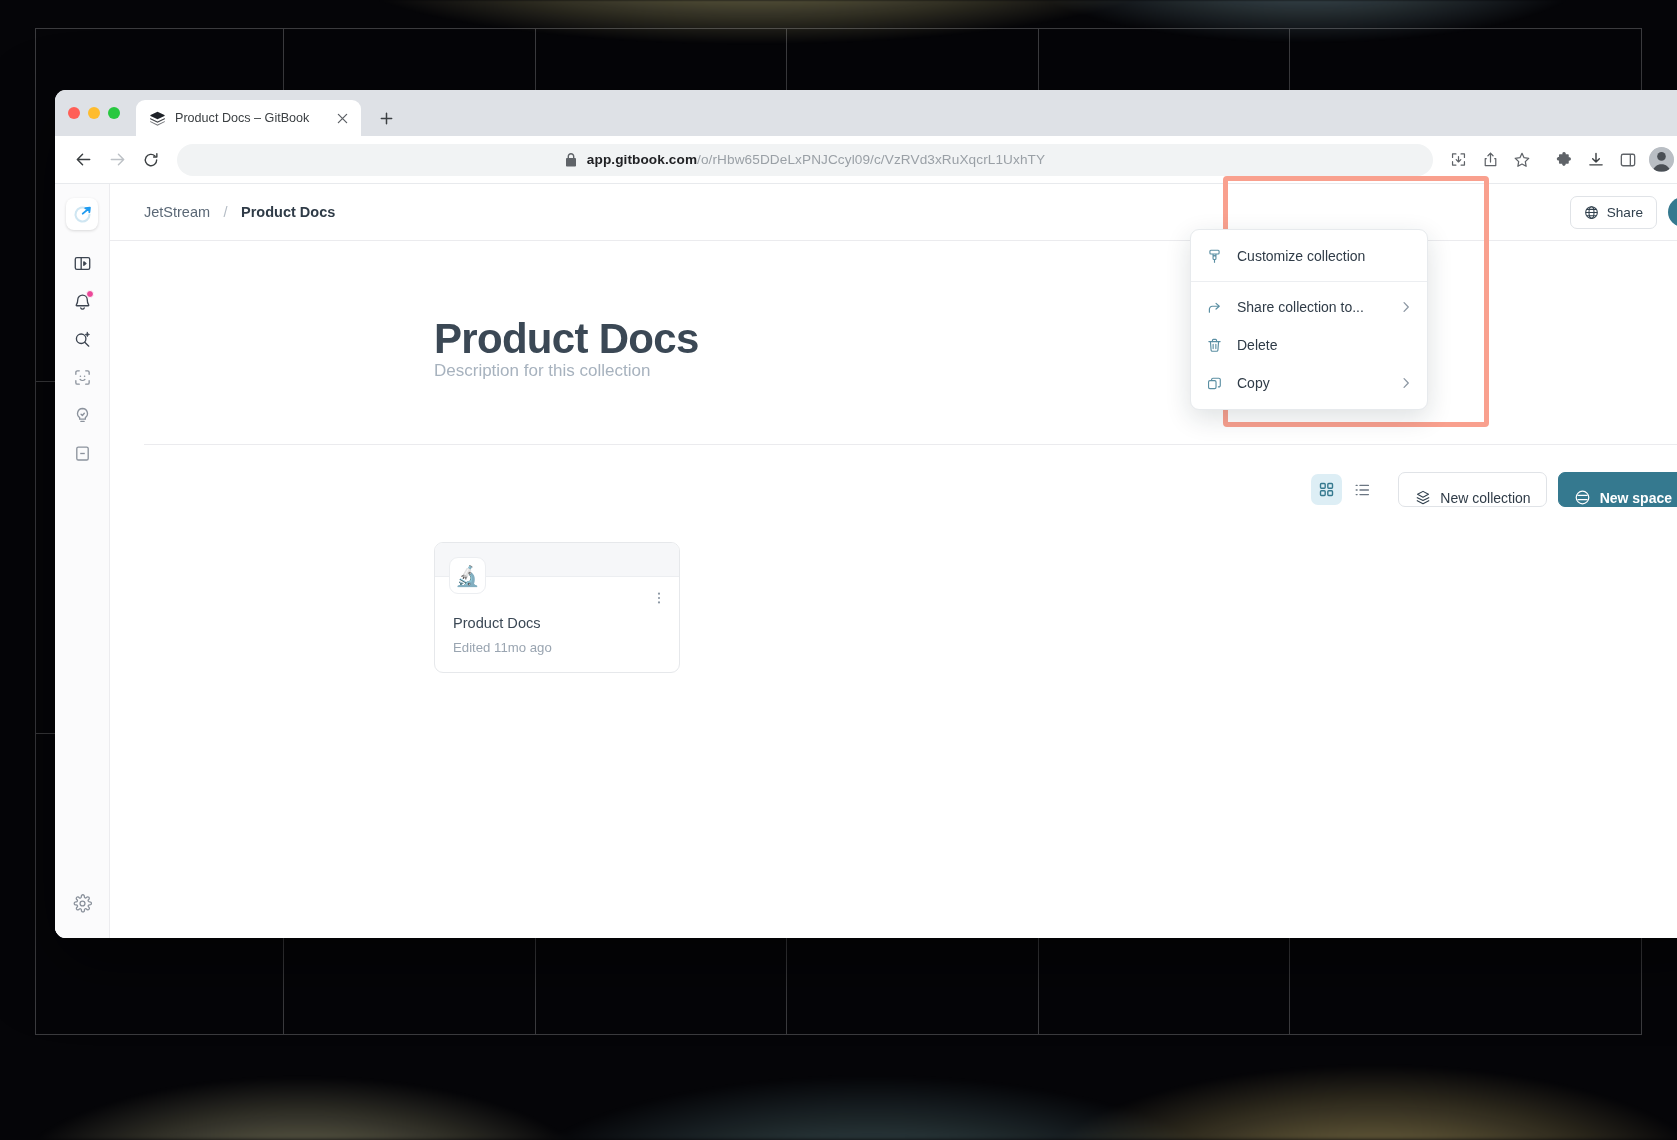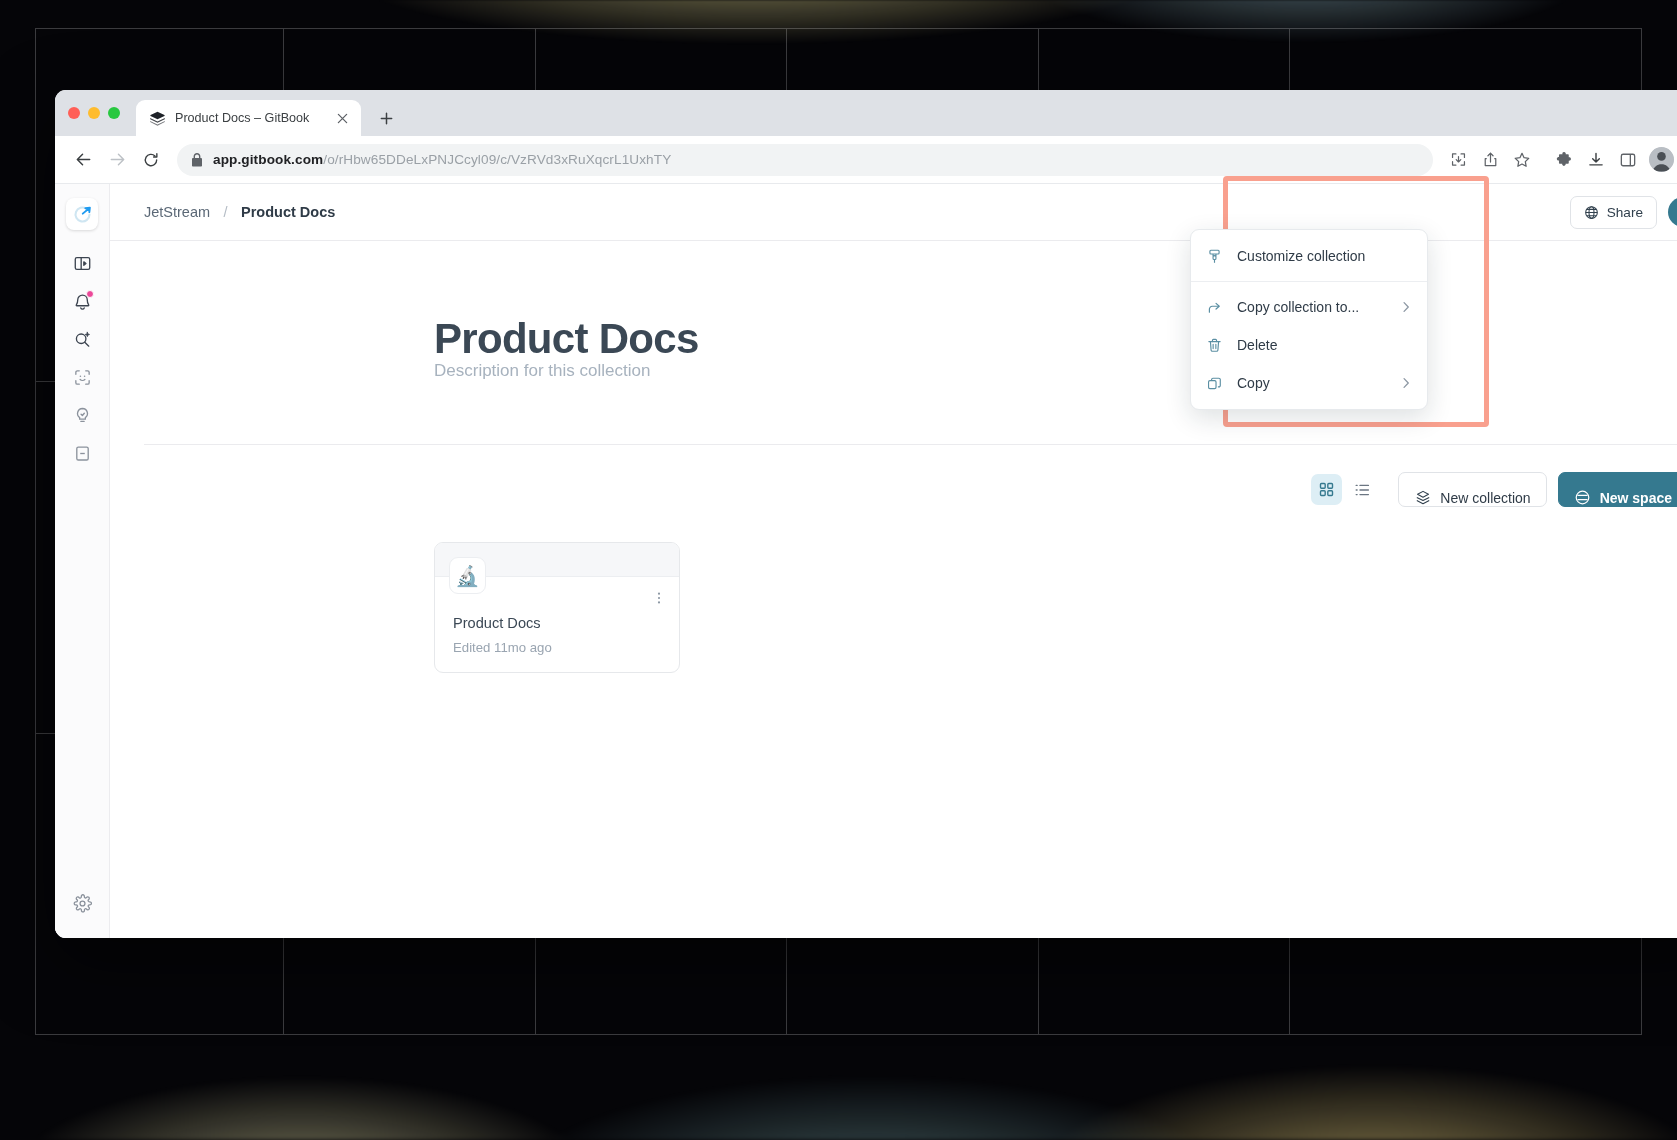--- a/index.html
+++ b/index.html
@@ -158,20 +158,21 @@
     flex: 1;
     height: 32px;
     background: #f1f3f4;
     border-radius: 16px;
     display: flex;
     align-items: center;
     padding: 0 14px;
     gap: 10px;
     margin: 0 8px;
     min-width: 0;
+    justify-content: center;
   }
   .url-text {
     font-size: 13.6px;
     color: #9aa0a6;
     white-space: nowrap;
     overflow: hidden;
     letter-spacing: 0.1px;
   }
   .url-text b { color: #202124; font-weight: 700; }
   .tb-icon {
@@ -771,21 +772,21 @@
 
   <div class="menu-sep"></div>
 
   <div class="menu-item">
     <span class="mi-icon">
       <svg width="17" height="17" viewBox="0 0 20 20" stroke="#5b8fa3" stroke-width="1.4" fill="none" stroke-linecap="round" stroke-linejoin="round">
         <path d="M4 15.5v-3.6a3.4 3.4 0 0 1 3.4-3.4h7.4"></path>
         <path d="M11.8 5.2 15.6 8.5 11.8 11.8"></path>
       </svg>
     </span>
-    <span>Copy collection to...</span>
+    <span>Share collection to...</span>
     <span class="menu-chevron">
       <svg width="14" height="14" viewBox="0 0 16 16" stroke="#8d98a4" stroke-width="1.5" fill="none" stroke-linecap="round" stroke-linejoin="round">
         <path d="M5.8 3 10.6 8 5.8 13"></path>
       </svg>
     </span>
   </div>
 
   <div class="menu-item">
     <span class="mi-icon">
       <svg width="17" height="17" viewBox="0 0 20 20" stroke="#5b8fa3" stroke-width="1.35" fill="none" stroke-linecap="round" stroke-linejoin="round">

